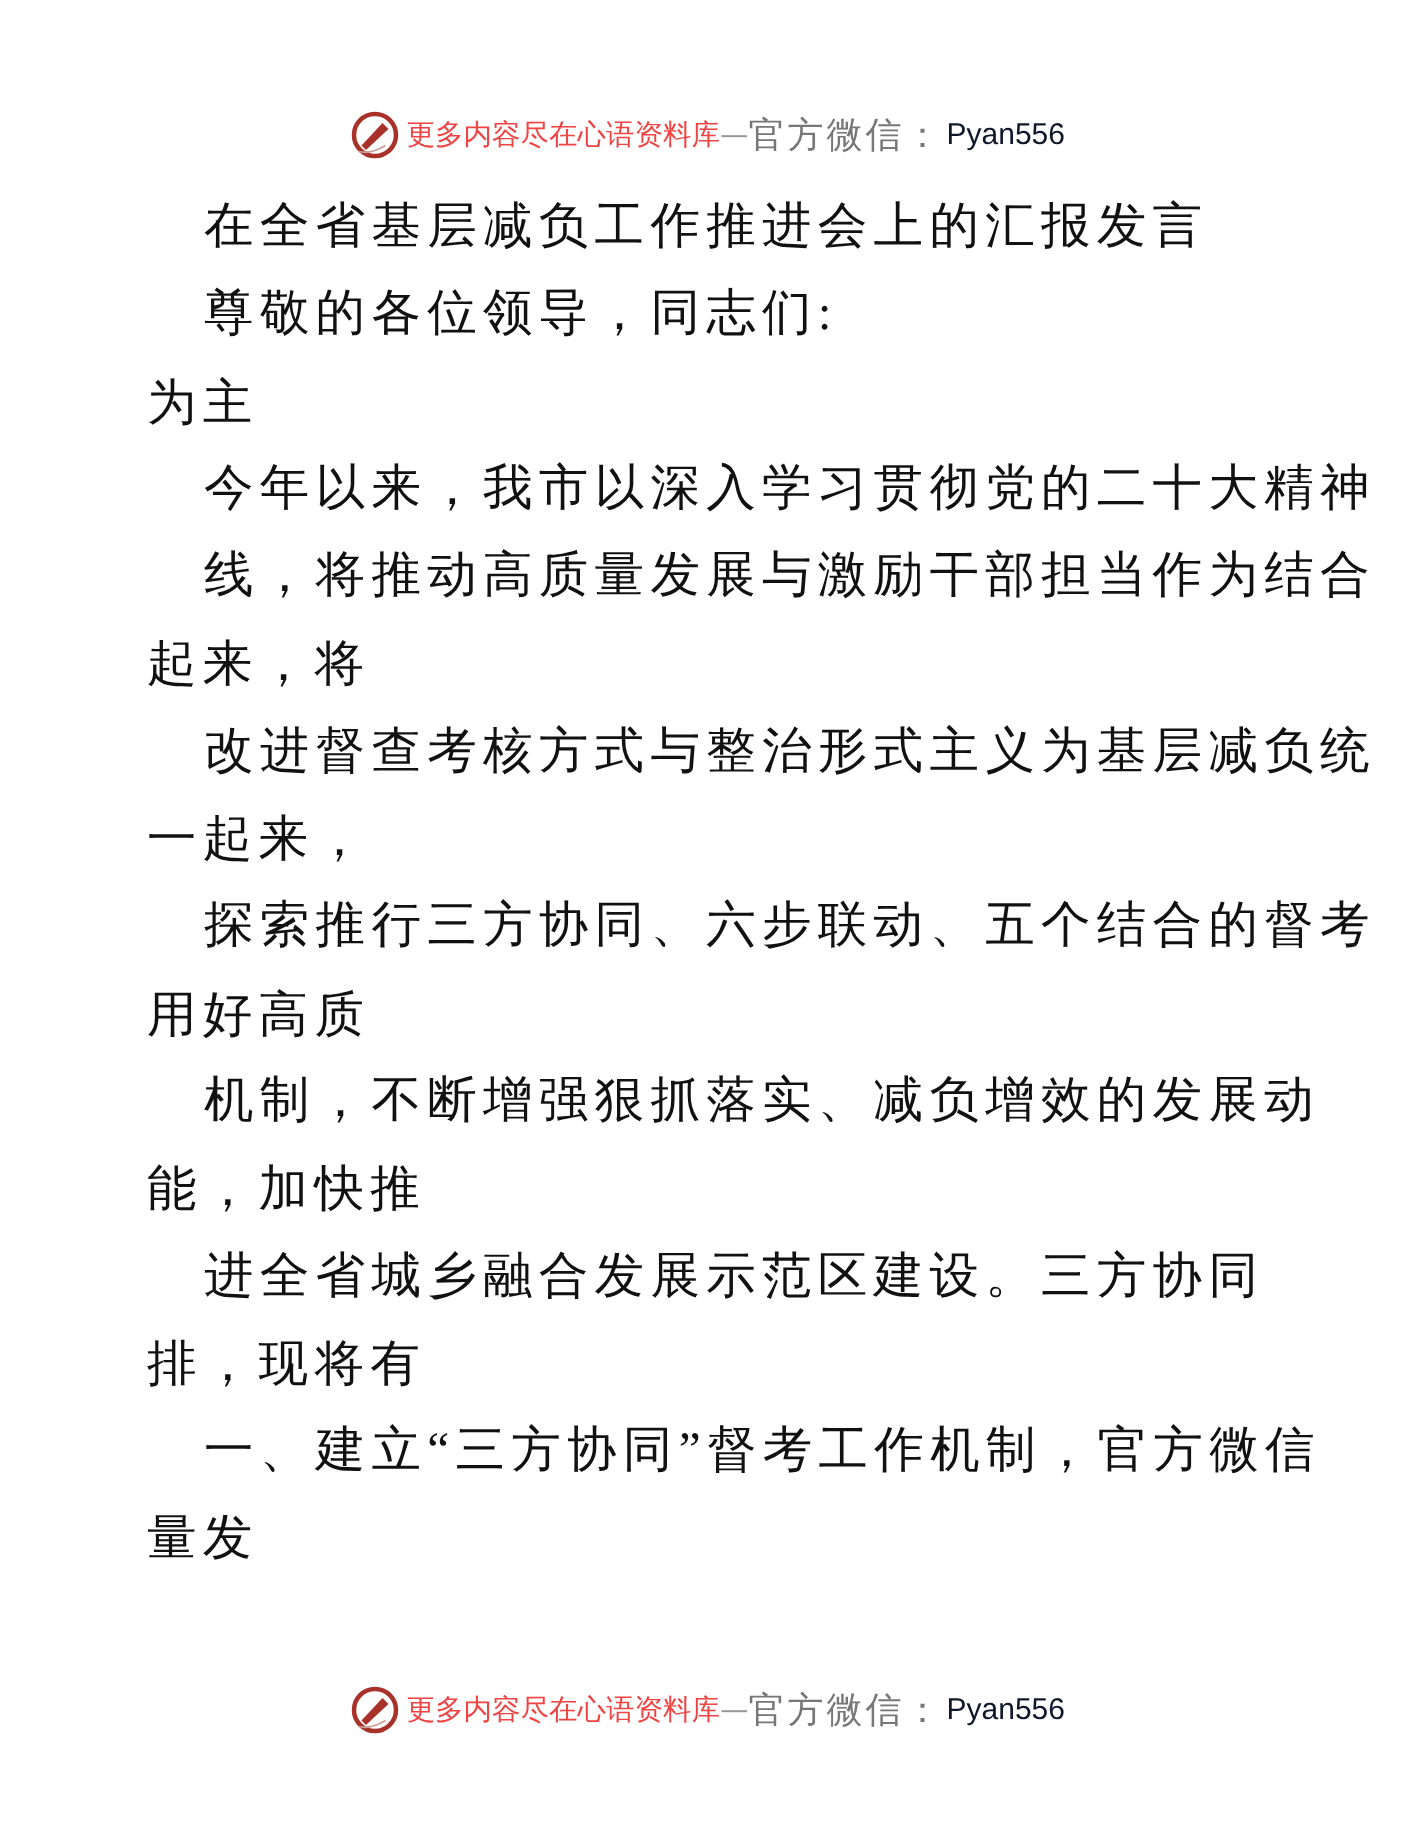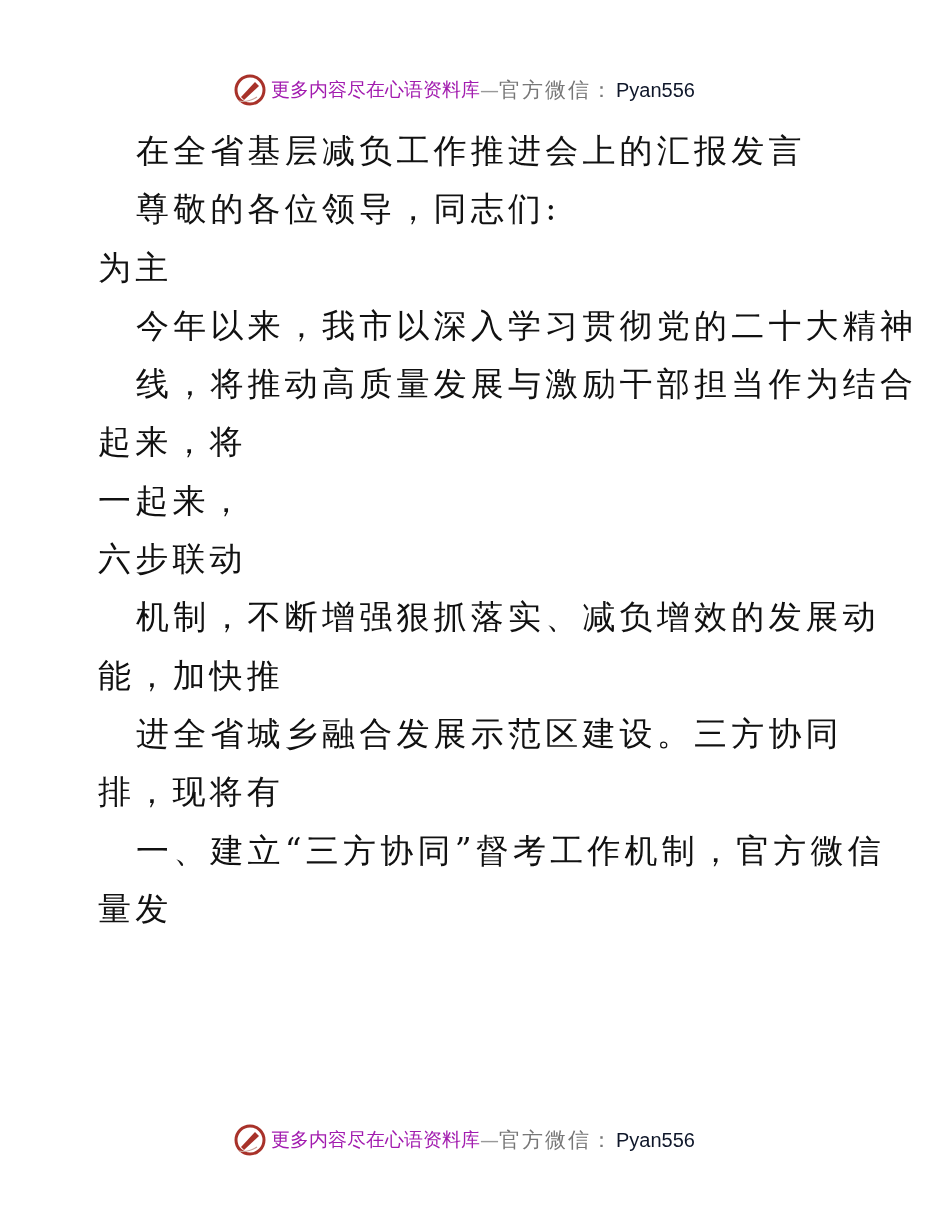--- a/index.html
+++ b/index.html
@@ -2,27 +2,27 @@
 <html><head>
   <meta charset="utf-8">
   <style>
     html, body { margin: 0; padding: 0; background: #ffffff; }
     body { width: 950px; height: 1230px; position: relative; overflow: hidden;
            font-family: "DejaVu Serif", "Liberation Serif", serif; color: #111; }
     .watermark { position: absolute; left: 233px; height: 36px; display: flex; align-items: center; white-space: nowrap; }
     .watermark.top { top: 72px; }
     .watermark.bottom { top: 1122px; }
     .wm-logo { width: 34px; height: 34px; margin-right: 4px; }
-    .wm-cn { font-family: "DejaVu Serif", serif; font-size: 19px; color: #a21caf; letter-spacing: 0px; }
+    .wm-cn { font-family: "DejaVu Serif", serif; font-size: 19px; color: #ef4444; letter-spacing: 0px; }
     .wm-dash { font-family: "DejaVu Sans", sans-serif; font-size: 19px; color: #999; }
-    .wm-label { font-family: Liberation Serif, serif; font-size: 21px; color: #777; letter-spacing: 2px; }
+    .wm-label { font-family: Liberation Serif, serif; font-size: 24px; color: #777; letter-spacing: 2px; }
     .wm-id { font-family: "Liberation Sans", sans-serif; font-size: 20px; color: #0f172a; margin-left: 2px; }
     .content { position: absolute; left: 98px; top: 122px; width: 760px; }
     .line { height: 58.3px; line-height: 58.3px; font-size: 33px; white-space: nowrap; letter-spacing: 4.2px; }
-    .line.indent { padding-left: 38px; }
+    .line.indent { padding-left: 38px; font-family: Liberation Serif, serif; }
   </style>
 </head>
 <body>
 
 <div class="watermark top">
   <svg class="wm-logo" viewBox="0 0 34 34">
     <circle cx="17" cy="17" r="14" fill="none" stroke="#a8322a" stroke-width="3"></circle>
     <path d="M8 24 L22 9 L26 13 L11 27 Z" fill="#a8322a"></path>
     <path d="M6 28 Q14 30 24 24" fill="none" stroke="#c9a29a" stroke-width="1.2"></path>
   </svg>
@@ -32,22 +32,24 @@
   <span class="wm-id">Pyan556</span>
 </div>
 
 <div class="content">
   <div class="line indent">在全省基层减负工作推进会上的汇报发言</div>
   <div class="line indent">尊敬的各位领导，同志们:</div>
   <div class="line">为主</div>
   <div class="line indent">今年以来，我市以深入学习贯彻党的二十大精神</div>
   <div class="line indent">线，将推动高质量发展与激励干部担当作为结合</div>
   <div class="line">起来，将</div>
+  <div class="line indent">改进督查考核方式与整治形式主义为基层减负统</div>
   <div class="line">一起来，</div>
-  <div class="line">六步联动</div>
+  <div class="line indent">探索推行三方协同、六步联动、五个结合的督考</div>
+  <div class="line">用好高质</div>
   <div class="line indent">机制，不断增强狠抓落实、减负增效的发展动</div>
   <div class="line">能，加快推</div>
   <div class="line indent">进全省城乡融合发展示范区建设。三方协同</div>
   <div class="line">排，现将有</div>
   <div class="line indent">一、建立“三方协同”督考工作机制，官方微信</div>
   <div class="line">量发</div>
 </div>
 
 <div class="watermark bottom">
   <svg class="wm-logo" viewBox="0 0 34 34">

